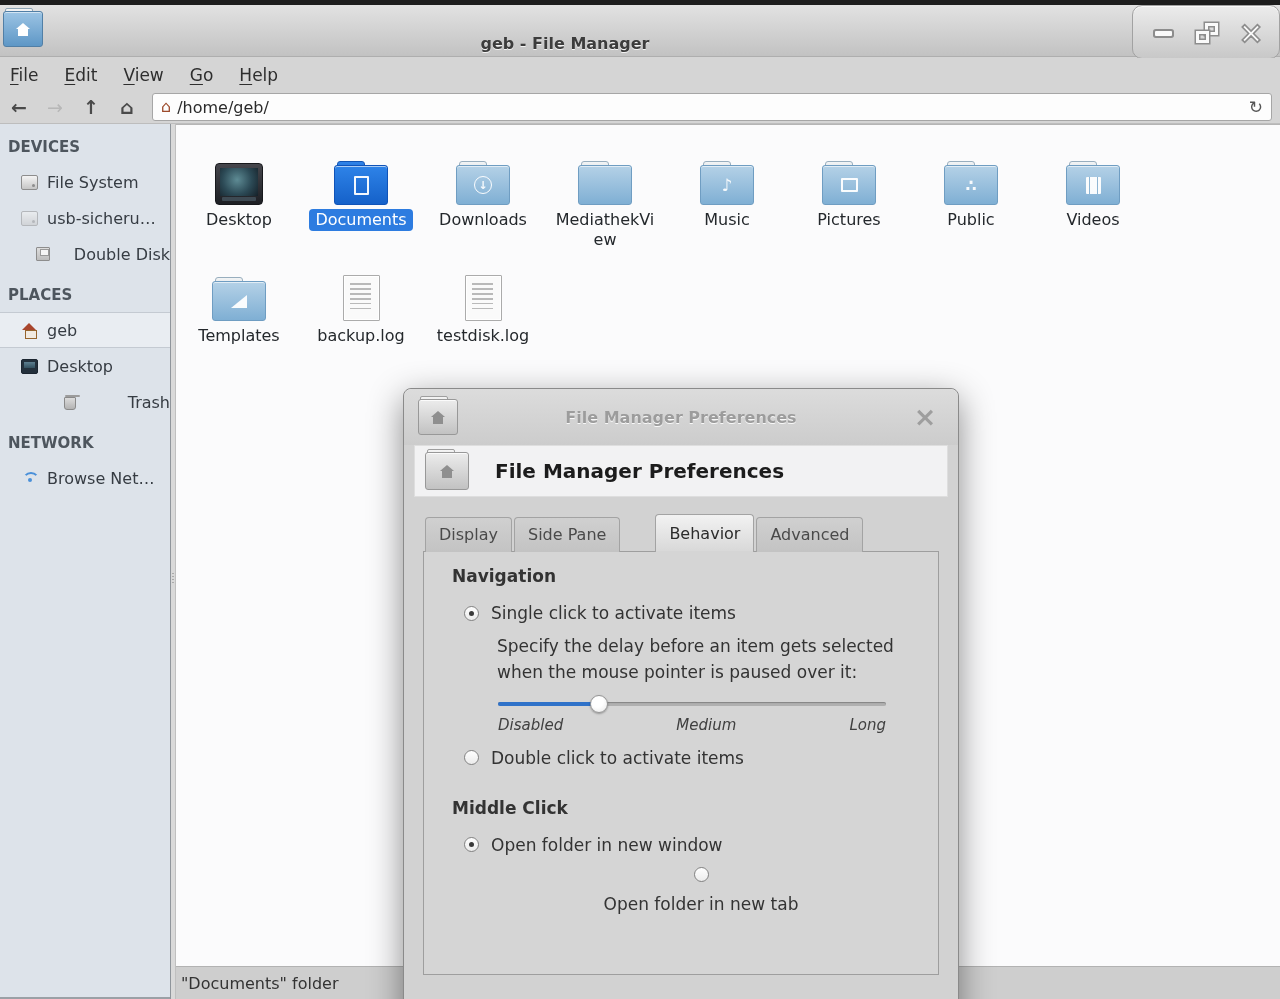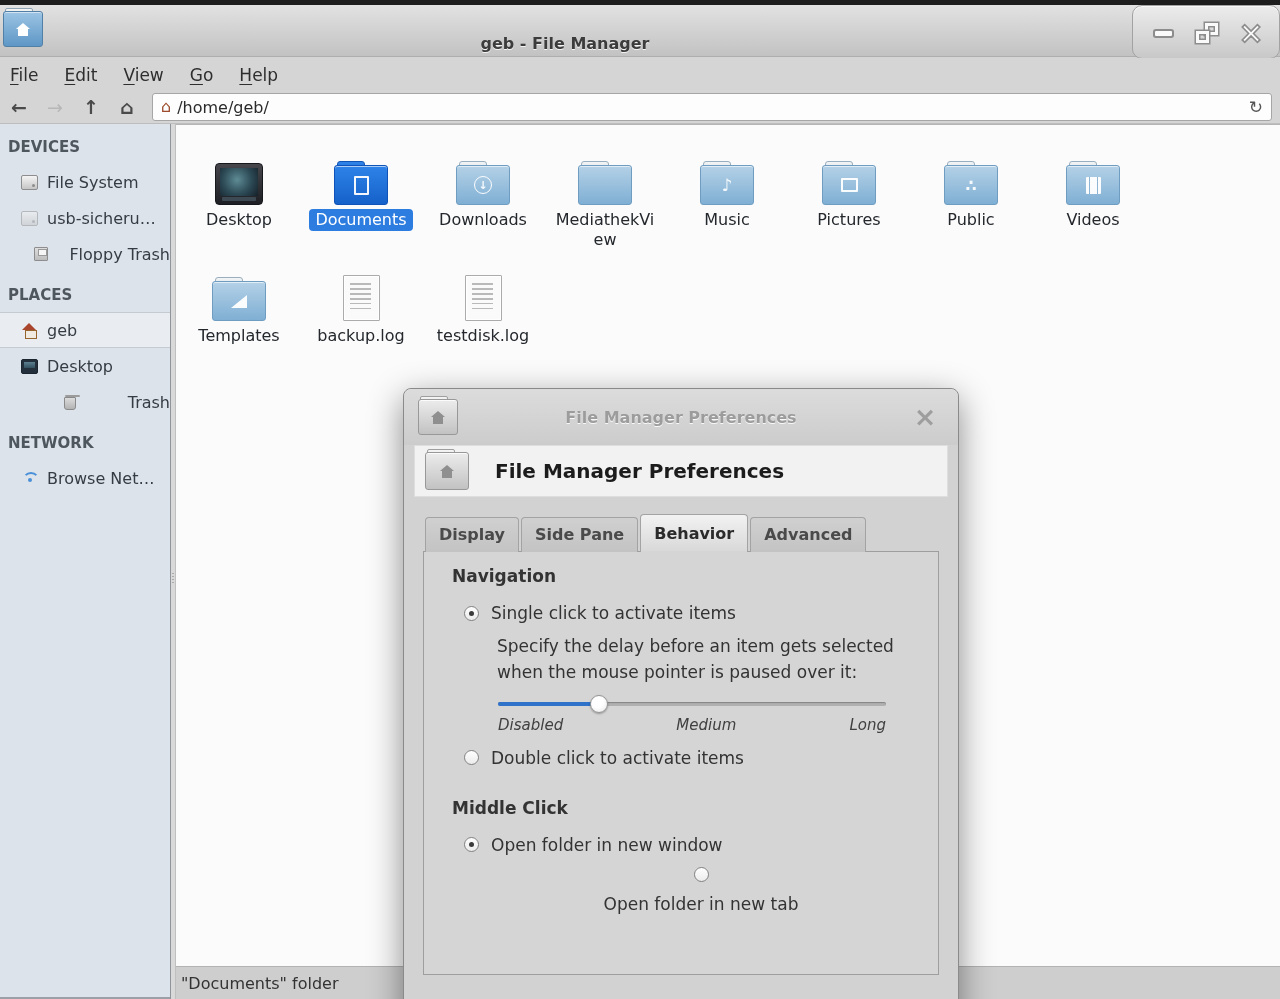--- a/index.html
+++ b/index.html
@@ -176,26 +176,26 @@
   .dlg-title { position:absolute; left:60px; right:60px; top:0; height:56px;
     display:flex; align-items:center; justify-content:center;
     font-size:16px; font-weight:bold; color:#9c9c9c; text-shadow:0 1px 0 rgba(255,255,255,.85); }
   .dlg-close { position:absolute; right:18px; top:12px; width:30px; height:30px;
     display:flex; align-items:center; justify-content:center;
     font-size:27px; font-weight:bold; color:#9e9e9e; line-height:1; }
   .dlg-header { margin:0 10px; height:52px; background:#f2f2f3; border:1px solid #dedede;
     display:flex; align-items:center; gap:26px; padding-left:10px; }
   .hdr-icon { position:relative; width:44px; height:38px; flex:none; }
   .hdr-title { font-size:20px; font-weight:bold; color:#1c1c1c; }
-  .tabs { display:flex; padding:17px 12px 0 21px; position:relative; z-index:2;font-weight:bold; }
+  .tabs { display:flex; padding:17px 12px 0 21px; position:relative; z-index:2; }
   .tab { padding:7px 13px 8px; font-size:16px; color:#4a4a4a;
     background:linear-gradient(#d0d0d0,#c3c3c3); border:1px solid #a3a3a3; border-bottom:none;
     border-radius:4px 4px 0 0; margin-right:2px; margin-top:3px; }
   .tab.active { background:linear-gradient(#f2f2f2,#d8d8d8); color:#2b2b2b; margin-top:0;
-    padding-top:9px; position:relative; }
+    padding-top:9px; position:relative;margin-left:33px; }
   .tab.active::after { content:''; position:absolute; left:0; right:0; bottom:-2px; height:3px; background:#d5d5d5; }
   .tabpanel { margin:-1px 19px 0; height:424px; background:#d5d5d5; border:1px solid #9e9e9e;
     padding:14px 0 0 28px; position:relative; z-index:1; }
   .sect-header { font-size:17px; font-weight:bold; color:#333; }
   .radio-row { display:flex; align-items:center; gap:12px; margin-left:12px; }
   .radio { width:15px; height:15px; border-radius:50%; border:1px solid #828282;
     background:linear-gradient(#fefefe,#ececec); position:relative; flex:none; }
   .radio.checked::after { content:''; position:absolute; inset:4px; border-radius:50%; background:#3a3a3a; }
   .radio-label { font-size:17px; color:#333; }
   .delay-text { margin:10px 0 0 45px; font-size:17px; color:#333; line-height:1.55; }
@@ -264,21 +264,21 @@
   <div class="side-item">
     <span class="sicon i-drive"></span>
     <span>File System</span>
   </div>
   <div class="side-item">
     <span class="sicon i-drive i-usb"></span>
     <span>usb-sicheru…</span>
   </div>
   <div class="side-item">
     <span class="sicon i-floppy"></span>
-    <span>Floppy Trash</span>
+    <span>Double Disk</span>
   </div>
   <div class="side-header">PLACES</div>
   <div class="side-item selected">
     <span class="sicon i-home"></span>
     <span>geb</span>
   </div>
   <div class="side-item">
     <span class="sicon i-desk"></span>
     <span>Desktop</span>
   </div>

